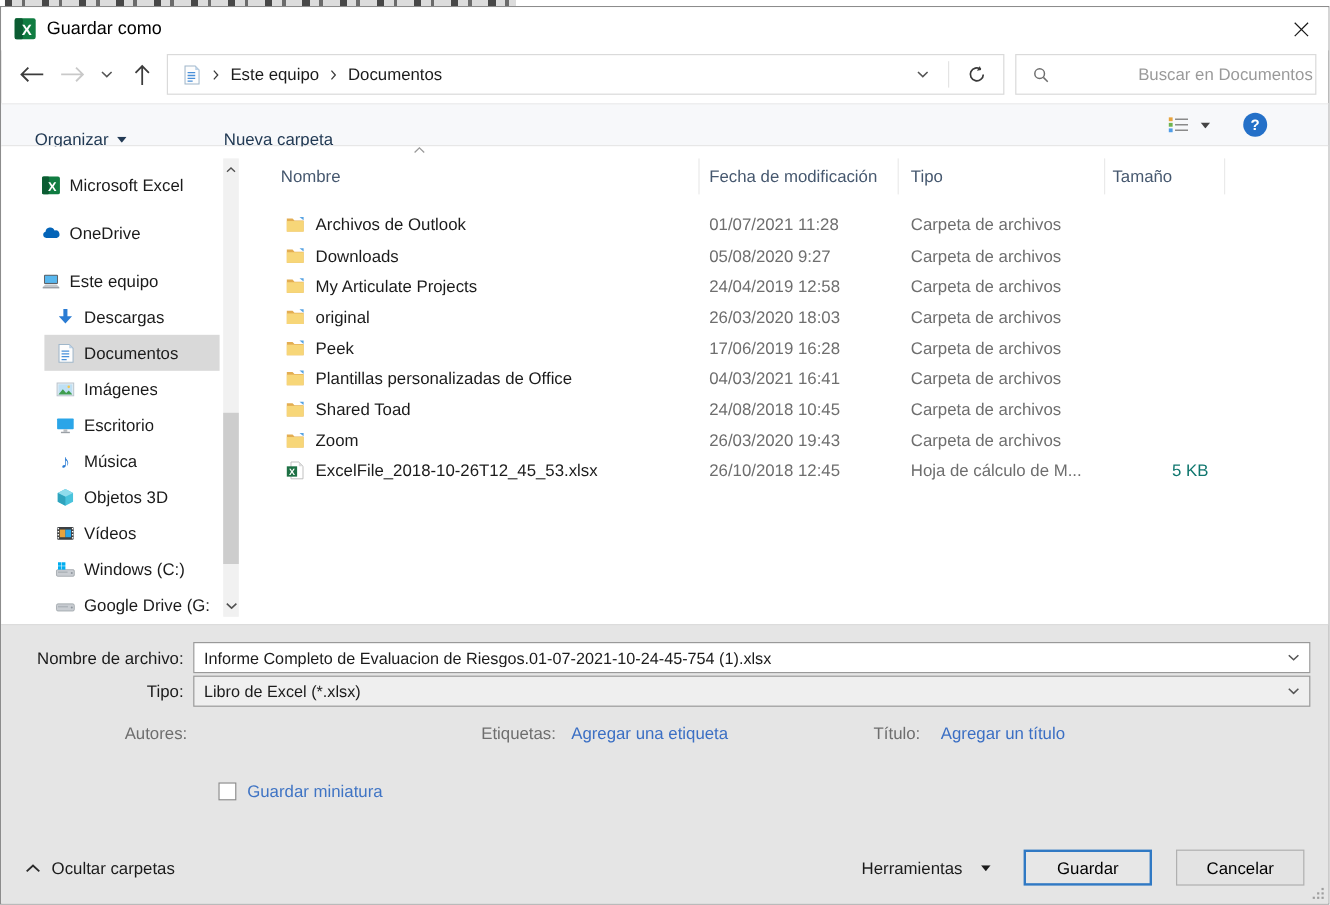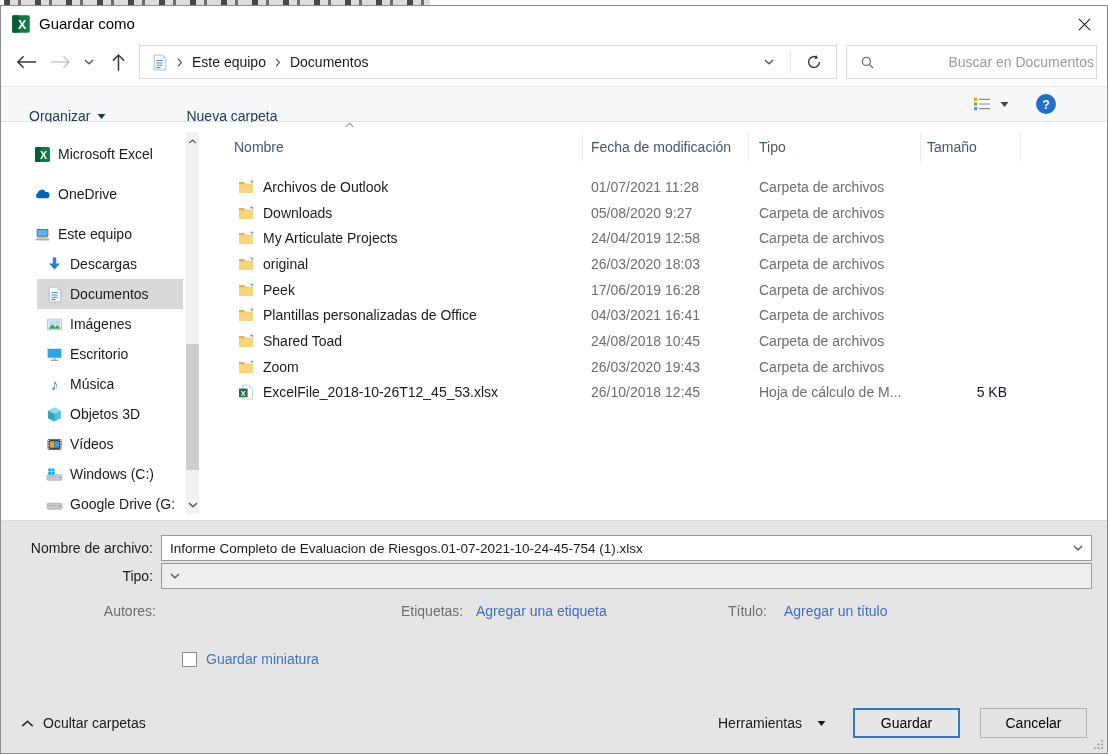--- a/index.html
+++ b/index.html
@@ -74,21 +74,21 @@
   .h-size{width:100px;padding-left:6px;}
   .sort-caret{position:absolute;left:128px;top:0;color:#9a9a9a;}
   .file-rows{position:absolute;top:52px;left:0;width:822px;}
   .file-row{height:25.7px;display:flex;align-items:center;cursor:pointer;}
   .c-name{width:367px;box-sizing:border-box;padding-left:22px;display:flex;align-items:center;gap:9px;white-space:nowrap;overflow:hidden;}
   .f-icon{width:16px;height:16px;flex:0 0 16px;}
   .f-icon svg{width:16px;height:16px;}
   .f-name{color:#1b1b1b;}
   .c-date{width:166px;box-sizing:border-box;padding-left:8px;color:#6e6e6e;}
   .c-type{width:172px;box-sizing:border-box;padding-left:10px;color:#6e6e6e;white-space:nowrap;overflow:hidden;}
-  .c-size{width:100px;box-sizing:border-box;padding-right:14px;text-align:right;color:#0f172a;}
+  .c-size{width:100px;box-sizing:border-box;padding-right:14px;text-align:right;color:#0f766e;}
   
   .bottom-panel{position:absolute;top:514px;left:0;right:0;bottom:0;background:#e5e5e5;border-top:1px solid #dcdcdc;box-sizing:border-box;}
   .fld-label{position:absolute;left:0;width:152px;text-align:right;line-height:26px;color:#1b1b1b;}
   .lab-filename{top:14px;} .lab-type{top:42px;}
   .field-wrap{position:absolute;left:160px;width:931px;height:26px;box-sizing:border-box;border:1px solid #999;display:flex;align-items:center;}
   .filename-wrap{top:14px;background:#fff;}
   .filename-wrap input{border:none;outline:none;flex:1;font:13.5px "Liberation Sans",sans-serif;color:#1b1b1b;background:transparent;padding:0 0 0 8px;min-width:0;}
   .type-wrap{top:42px;background:#efefef;cursor:pointer;}
   .type-value{padding-left:8px;color:#1b1b1b;font-size:13.5px;flex:1;}
   .field-chevron{width:26px;display:flex;justify-content:center;color:#555;}
@@ -571,20 +571,21 @@
       <input type="text" value="Informe Completo de Evaluacion de Riesgos.01-07-2021-10-24-45-754 (1).xlsx" style="">
       <span class="field-chevron">
           <svg viewBox="0 0 10 6" width="10" height="6">
             <path d="M1 1l4 3.8L9 1" fill="none" stroke="currentColor" stroke-width="1.3"></path>
           </svg>
         </span>
     </div>
 
     <span class="fld-label lab-type">Tipo:</span>
     <div class="field-wrap type-wrap">
+      <span class="type-value">Libro de Excel (*.xlsx)</span>
       <span class="field-chevron">
           <svg viewBox="0 0 10 6" width="10" height="6">
             <path d="M1 1l4 3.8L9 1" fill="none" stroke="currentColor" stroke-width="1.3"></path>
           </svg>
         </span>
     </div>
 
     <span class="meta meta-label m-authors">Autores:</span>
     <span class="meta meta-label m-tags-label">Etiquetas:</span>
     <span class="meta meta-link m-tags-link">Agregar una etiqueta</span>

